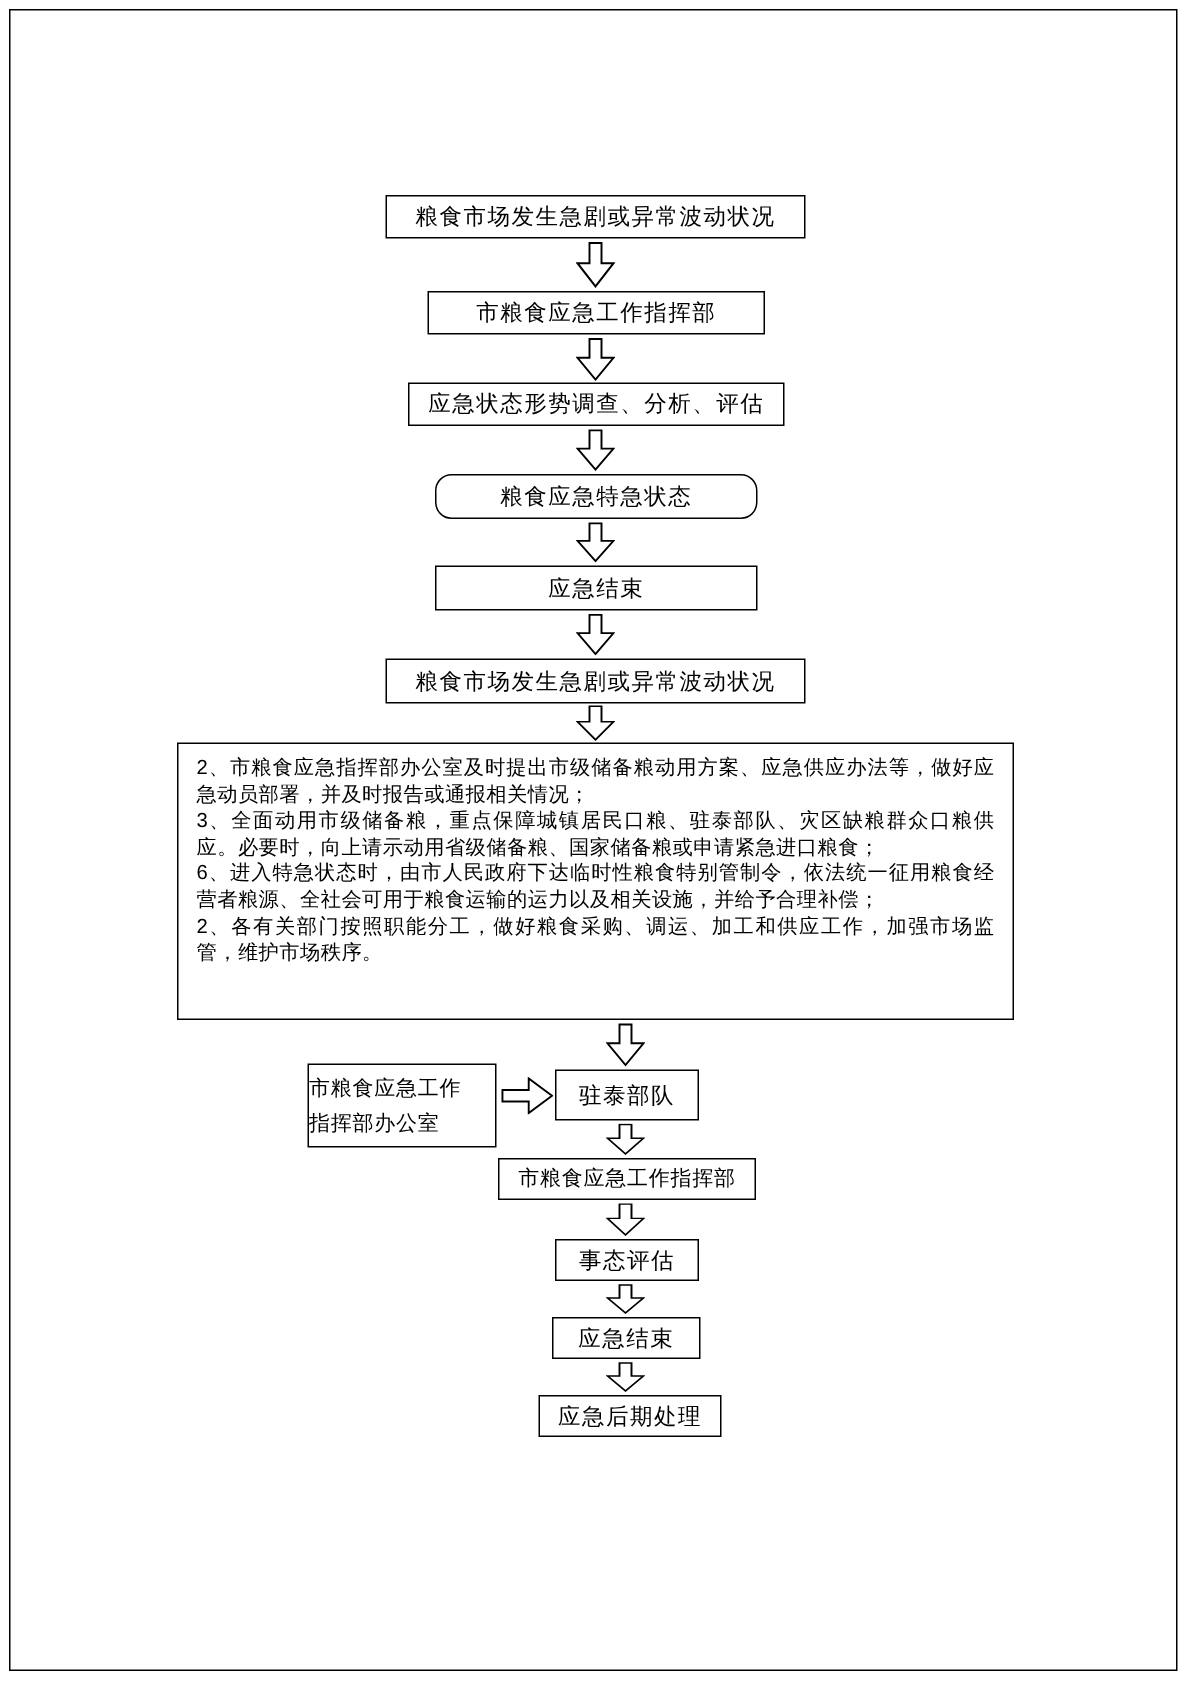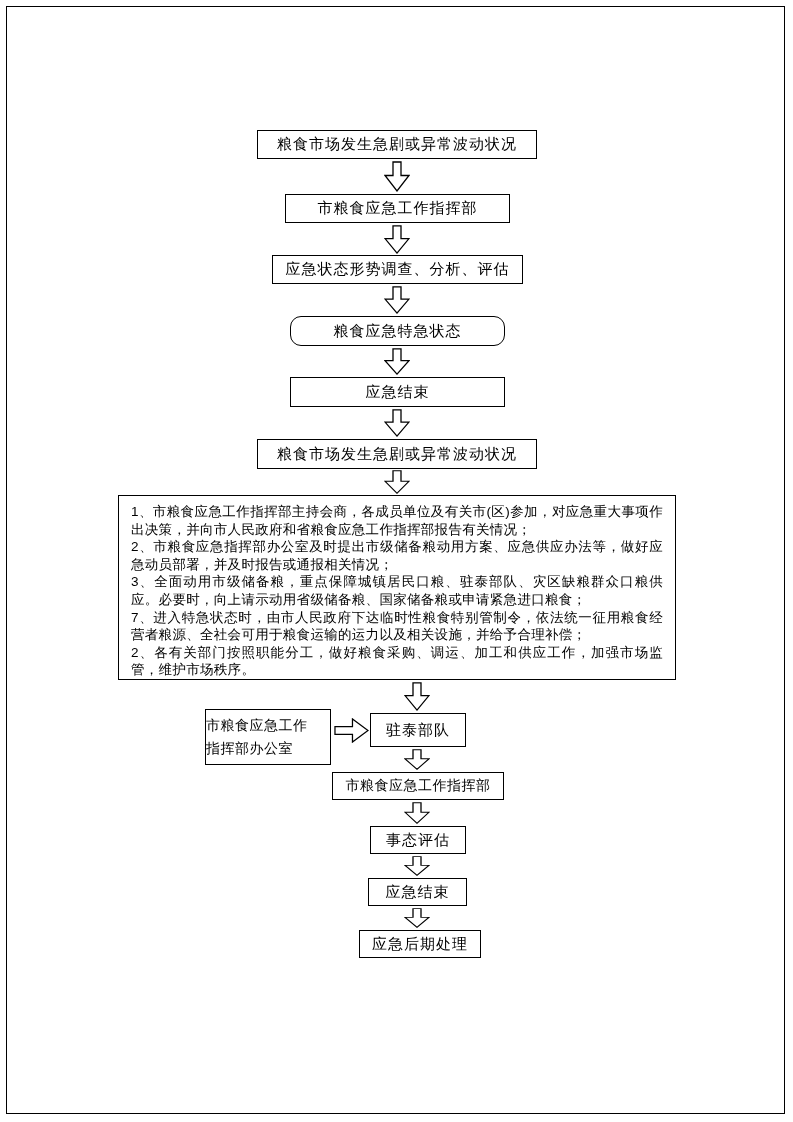--- a/index.html
+++ b/index.html
@@ -114,24 +114,23 @@
     <span>粮食市场发生急剧或异常波动状况</span>
   </div>
 
   <div class="arrow" style="left:384px;top:470px;width:26px;height:24px;">
     <svg viewBox="0 0 26 30" preserveAspectRatio="none">
         <polygon points="9,1 17,1 17,14 25,14 13,29 1,14 9,14" fill="#fff" stroke="#000" stroke-width="1.3"></polygon>
       </svg>
   </div>
 
   <div class="detail" style="left:118px;top:495px;width:558px;height:185px;">
-    <p>1、市粮食应急工作指挥部主持会商，各成员单位及有关市(区)参加，对应急重大事项作出决策，并向市人民政府和省粮食应急工作指挥部报告有关情况；</p>
     <p>2、市粮食应急指挥部办公室及时提出市级储备粮动用方案、应急供应办法等，做好应急动员部署，并及时报告或通报相关情况；</p>
     <p>3、全面动用市级储备粮，重点保障城镇居民口粮、驻泰部队、灾区缺粮群众口粮供应。必要时，向上请示动用省级储备粮、国家储备粮或申请紧急进口粮食；</p>
-    <p>7、进入特急状态时，由市人民政府下达临时性粮食特别管制令，依法统一征用粮食经营者粮源、全社会可用于粮食运输的运力以及相关设施，并给予合理补偿；</p>
+    <p>6、进入特急状态时，由市人民政府下达临时性粮食特别管制令，依法统一征用粮食经营者粮源、全社会可用于粮食运输的运力以及相关设施，并给予合理补偿；</p>
     <p>2、各有关部门按照职能分工，做好粮食采购、调运、加工和供应工作，加强市场监管，维护市场秩序。</p>
   </div>
 
   <div class="arrow" style="left:404px;top:682px;width:26px;height:29px;">
     <svg viewBox="0 0 26 30" preserveAspectRatio="none">
         <polygon points="9,1 17,1 17,14 25,14 13,29 1,14 9,14" fill="#fff" stroke="#000" stroke-width="1.3"></polygon>
       </svg>
   </div>
 
   <div class="sidebox" style="left:205px;top:709px;width:126px;height:56px;">

